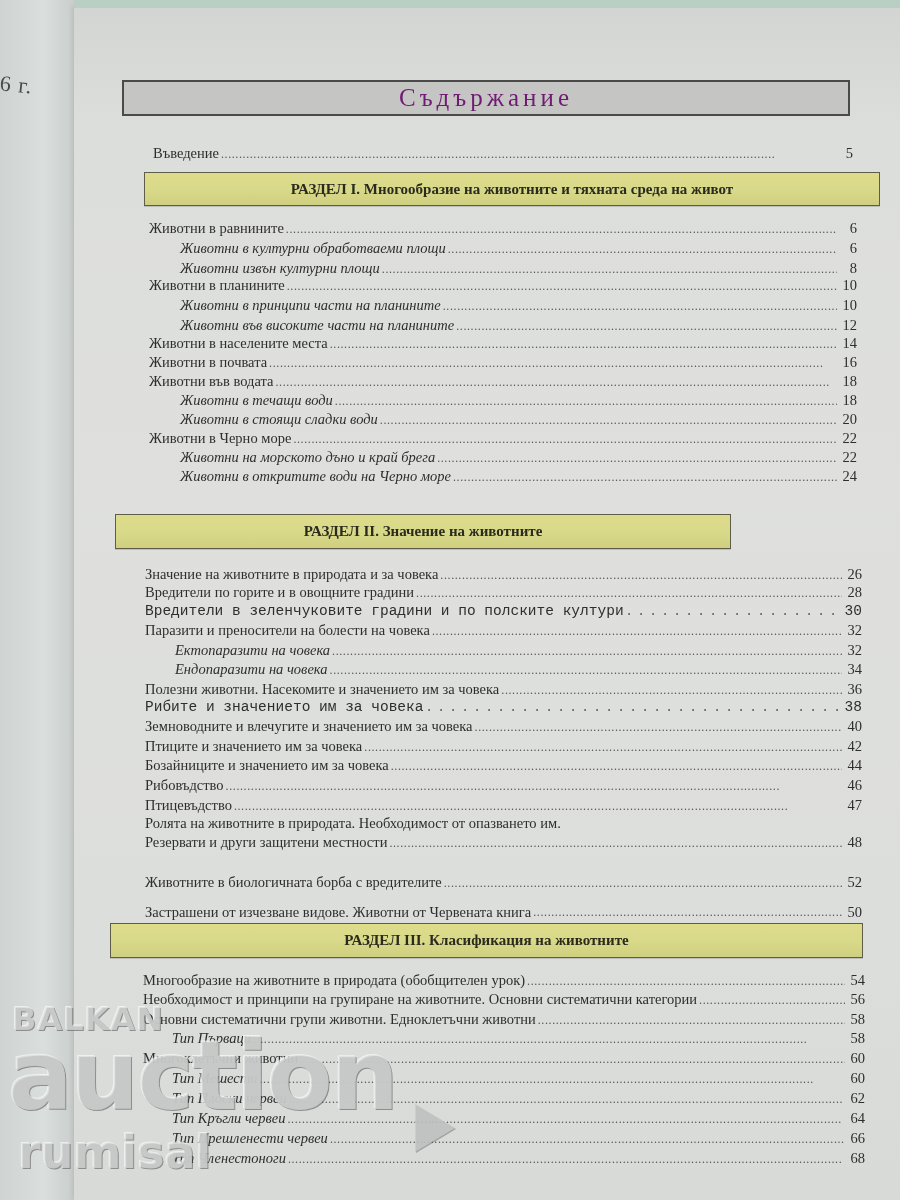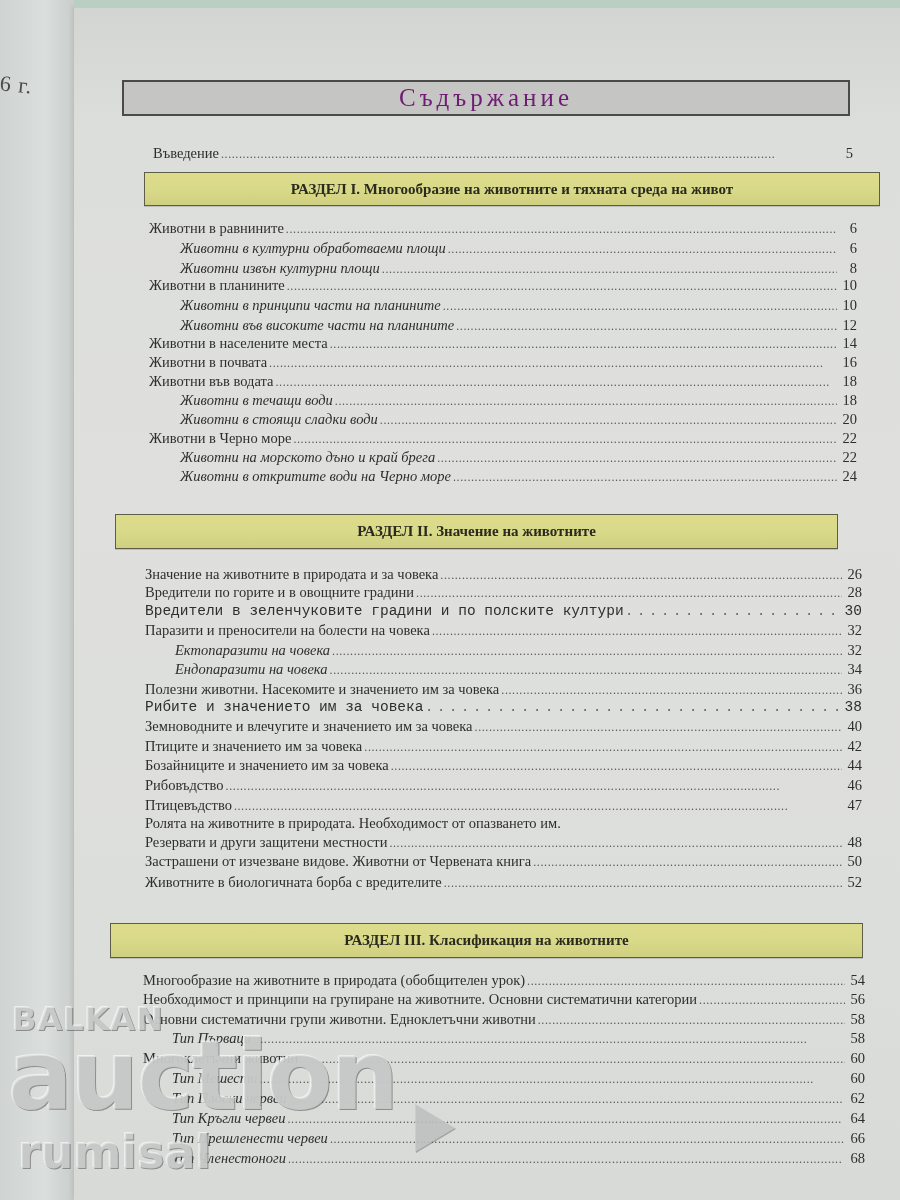--- a/index.html
+++ b/index.html
@@ -198,21 +198,21 @@
     <div class="row sub" style="top: 448px; left: 180px; width: 677px;">
       <span class="label">Животни на морското дъно и край брега</span>
       <span class="dots"></span>
       <span class="page-num">22</span>
     </div>
     <div class="row sub" style="top: 467px; left: 180px; width: 677px;">
       <span class="label">Животни в откритите води на Черно море</span>
       <span class="dots"></span>
       <span class="page-num">24</span>
     </div>
-    <div class="section-box" style="top: 514px; left: 115px; width: 723px; height: 35px;">РАЗДЕЛ II. Значение на животните</div>
+    <div class="section-box" style="top: 514px; left: 115px; width: 616px; height: 35px;">РАЗДЕЛ II. Значение на животните</div>
     <div class="row" style="top: 565px; left: 145px; width: 717px;">
       <span class="label">Значение на животните в природата и за човека</span>
       <span class="dots"></span>
       <span class="page-num">26</span>
     </div>
     <div class="row" style="top: 583px; left: 145px; width: 717px;">
       <span class="label">Вредители по горите и в овощните градини</span>
       <span class="dots"></span>
       <span class="page-num">28</span>
     </div>
@@ -273,21 +273,21 @@
     </div>
     <div class="row" style="top: 814px; left: 145px; width: 717px;">
       <span class="label">Ролята на животните в природата. Необходимост от опазването им.</span>
       <span class="page-num"></span>
     </div>
     <div class="row" style="top: 833px; left: 145px; width: 717px;">
       <span class="label">Резервати и други защитени местности</span>
       <span class="dots"></span>
       <span class="page-num">48</span>
     </div>
-    <div class="row" style="top: 852px; left: 145px; width: 717px;">
+    <div class="row" style="top: 903px; left: 145px; width: 717px; align-items: flex-end;">
       <span class="label">Застрашени от изчезване видове. Животни от Червената книга</span>
       <span class="dots"></span>
       <span class="page-num">50</span>
     </div>
     <div class="row" style="top: 873px; left: 145px; width: 717px;">
       <span class="label">Животните в биологичната борба с вредителите</span>
       <span class="dots"></span>
       <span class="page-num">52</span>
     </div>
     <div class="section-box" style="top: 923px; left: 110px; width: 753px; height: 35px;">РАЗДЕЛ III. Класификация на животните</div>

